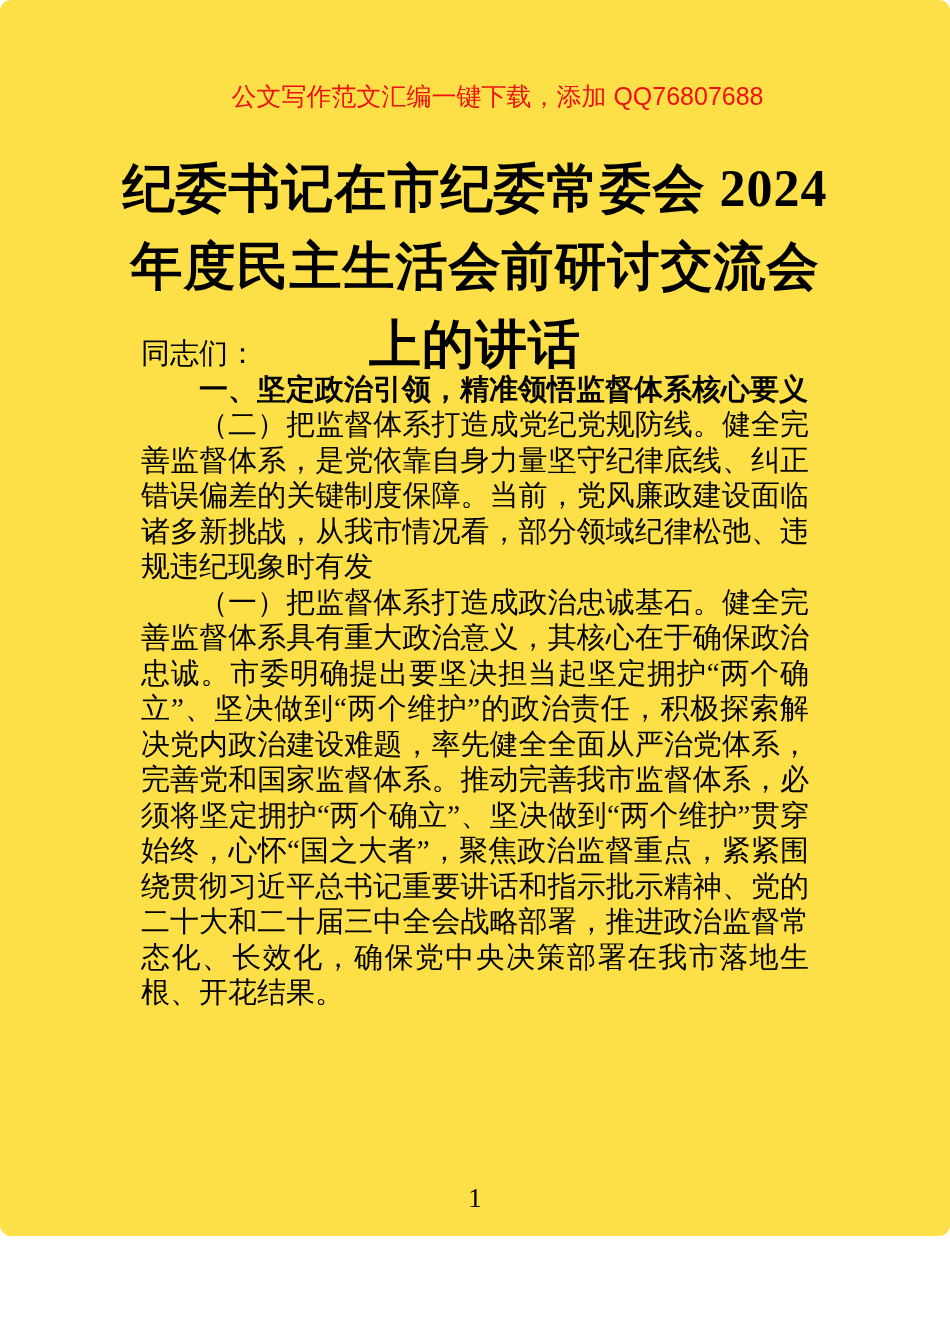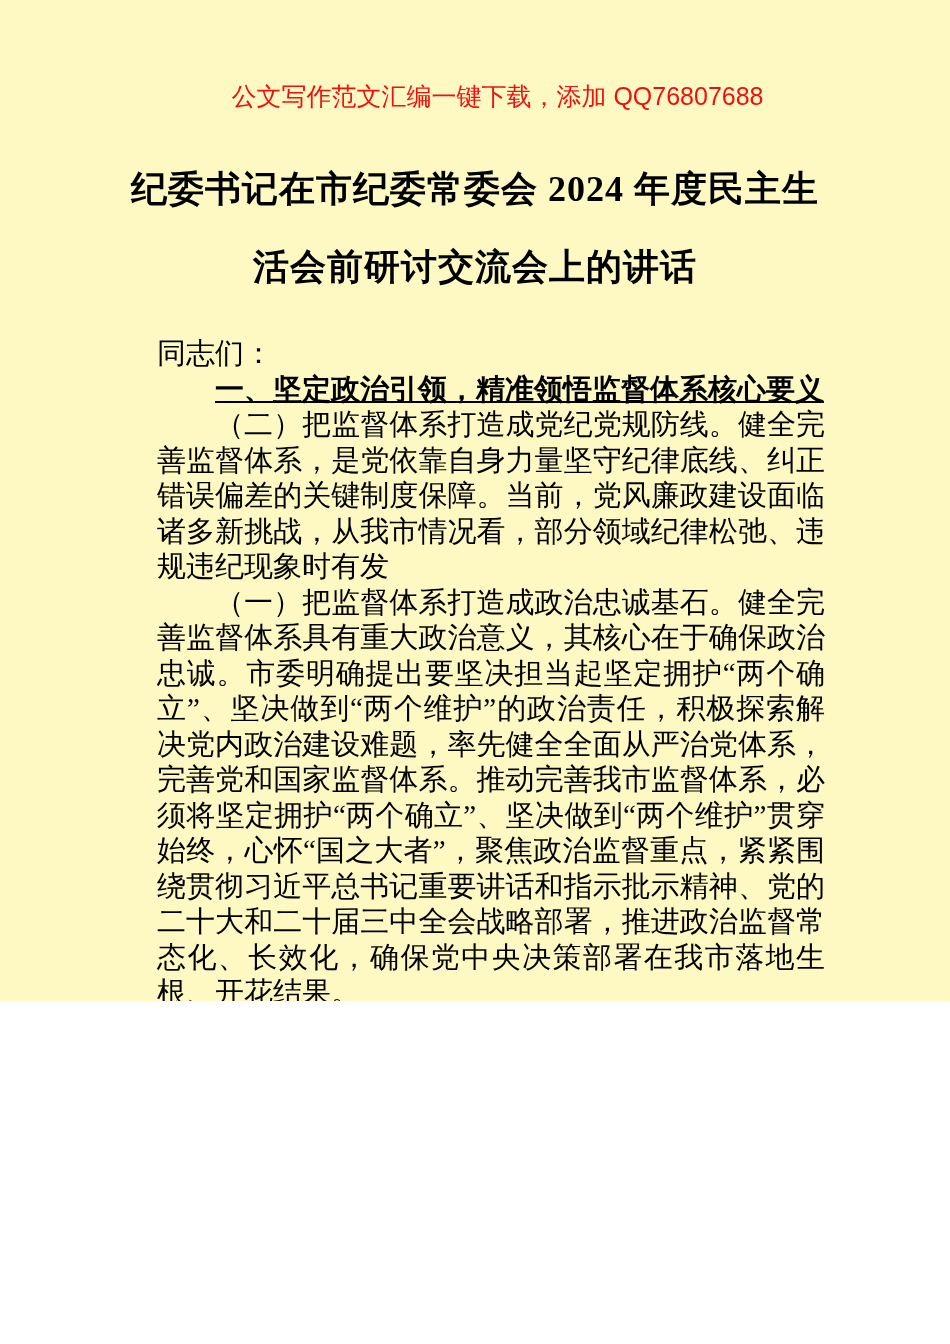--- a/index.html
+++ b/index.html
@@ -3,25 +3,26 @@
 <meta charset="utf-8">
 <style>
   html, body {
     margin: 0;
     padding: 0;
     background: #ffffff;
   }
   .page {
     position: relative;
     width: 950px;
-    height: 1001px;
-    background: #fef9c3;
+    height: 1236px;
+    background: #fde047;
     overflow: hidden;
     font-family: "Liberation Serif", serif;
     color: #000000;
+    border-radius: 11px;
   }
   .promo {
     position: absolute;
     top: 80px;
     left: 0;
     width: 100%;
     text-align: center;
     text-indent: 45px;
     font-family: "Liberation Sans", sans-serif;
     font-size: 25px;
@@ -29,53 +30,51 @@
     color: #ee1111;
     white-space: nowrap;
   }
   .doc-title {
     position: absolute;
     top: 150px;
     left: 117px;
     width: 716px;
     text-align: center;
     font-family: "Liberation Serif", serif;
-    font-size: 36px;
+    font-size: 52px;
     font-weight: 700;
     line-height: 78px;
     letter-spacing: 1px;
   }
   .body-text {
     position: absolute;
     top: 336px;
     left: 141px;
     width: 668px;
     font-size: 29px;
     line-height: 35.5px;
     text-align: justify;
-    margin-left: 16px;
   }
   .body-text p {
     margin: 0;
     padding: 0;
     text-indent: 2em;
   }
   .body-text p.salutation {
     text-indent: 0;
   }
   .body-text .section-heading {
     margin: 0;
     padding: 0;
     text-indent: 2em;
     font-family: "Liberation Sans", sans-serif;
     font-size: 29px;
     line-height: 35.5px;
     font-weight: 700;
     text-align: left;
-    text-decoration: underline;
   }
   .page-number {
     position: absolute;
     top: 1183px;
     left: 0;
     width: 100%;
     text-align: center;
     font-family: "Liberation Serif", serif;
     font-size: 27px;
     color: #000000;

